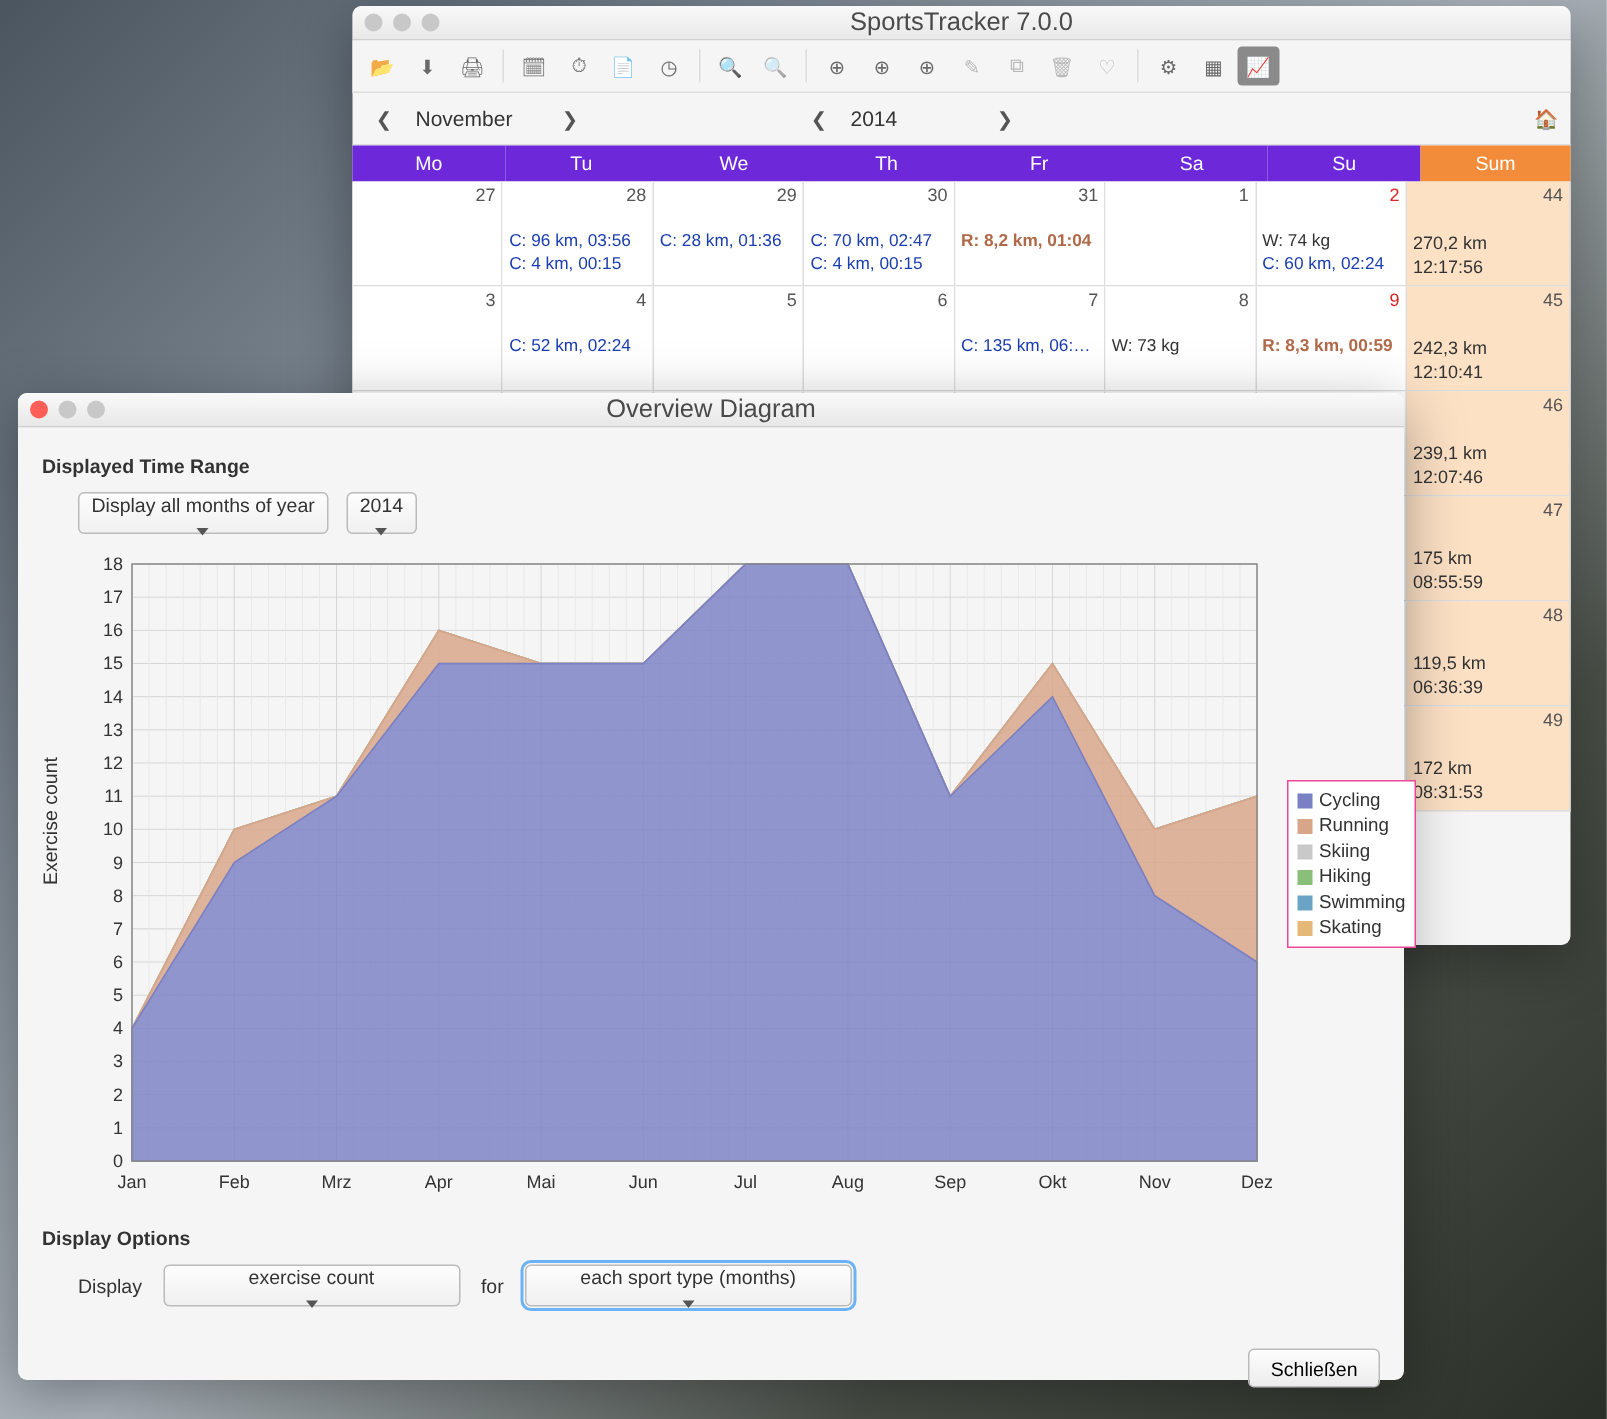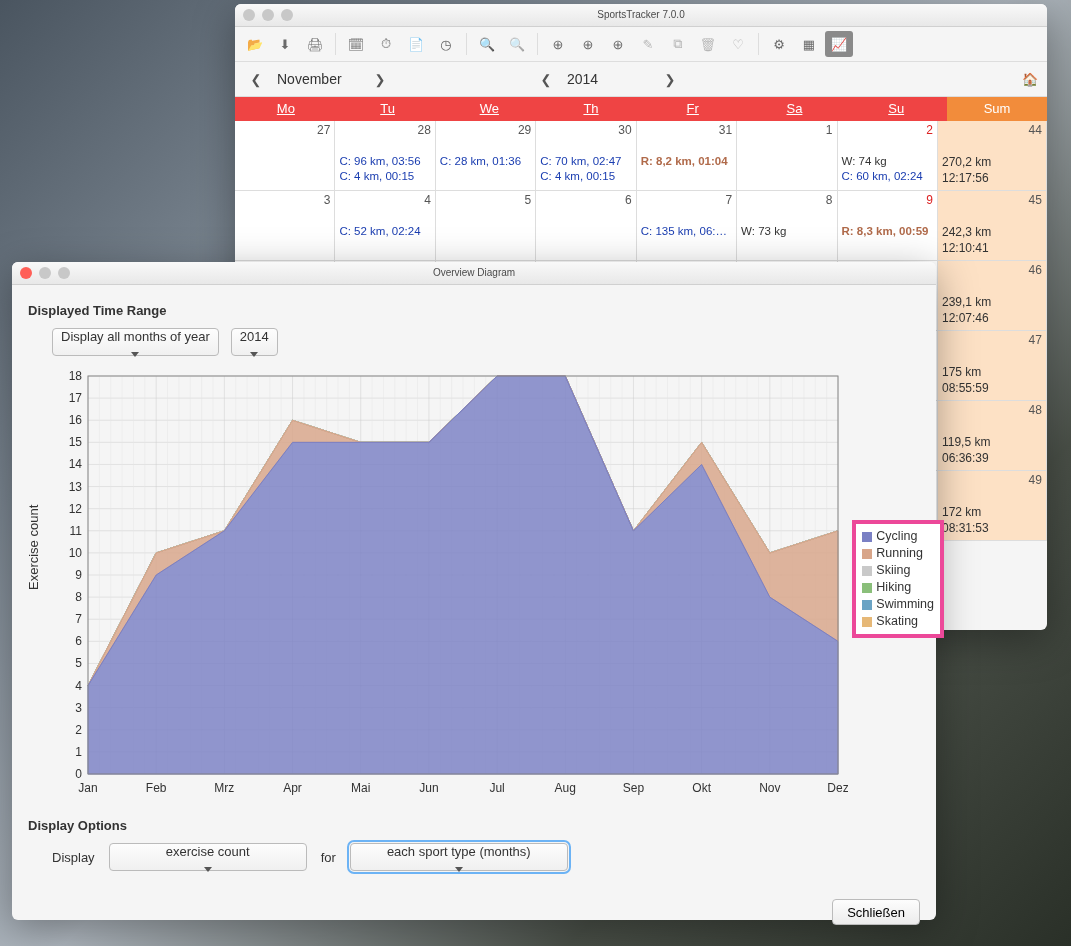--- a/index.html
+++ b/index.html
@@ -1,51 +1,51 @@
 <!DOCTYPE html>
 <html><head>
 <meta charset="utf-8">
 <style>
   html,body{margin:0;padding:0;width:1071px;height:946px;font-family:"Helvetica Neue",Arial,sans-serif;font-size:13px;color:#333;background:linear-gradient(135deg,#4a5560 0%,#7a8590 25%,#b0b8c0 50%,#4a5048 75%,#2a3028 100%);overflow:hidden;}
   .window{position:absolute;background:#f5f5f5;border-radius:6px;box-shadow:0 10px 40px rgba(0,0,0,0.35);}
-  .titlebar{height:22px;line-height:22px;text-align:center;font-size:10px;color:#4a4a4a;background:linear-gradient(#f9f9f9,#e8e8e8);border-radius:6px 6px 0 0;border-bottom:1px solid #d0d0d0;position:relative;}
+  .titlebar{height:22px;line-height:22px;text-align:center;font-size:17px;color:#4a4a4a;background:linear-gradient(#f9f9f9,#e8e8e8);border-radius:6px 6px 0 0;border-bottom:1px solid #d0d0d0;position:relative;}
   .traffic{position:absolute;left:8px;top:5px;display:flex;gap:7px;}
   .tl{width:12px;height:12px;border-radius:50%;}
   .tl.r{background:#ff5f57;}
   .tl.dim{background:#c8c8c8;}
   .toolbar{height:34px;background:#f5f5f5;border-bottom:1px solid #ddd;display:flex;align-items:center;padding:0 6px;gap:2px;}
   .tbtn{width:28px;height:26px;display:flex;align-items:center;justify-content:center;color:#6a6a6a;border-radius:3px;}
   .tbtn.active{background:#8a8a8a;color:#fff;}
   .tsep{width:1px;height:22px;background:#ddd;margin:0 4px;}
   .monthnav{height:34px;display:flex;align-items:center;padding:0 8px;border-bottom:1px solid #ddd;}
   .navseg{display:flex;align-items:center;gap:8px;}
   .navbtn{width:26px;height:24px;display:flex;align-items:center;justify-content:center;color:#555;cursor:pointer;}
   .navlabel{min-width:82px;font-size:14px;}
   .homeicon{margin-left:auto;color:#888;}
   .cal{display:flex;flex-direction:column;}
   .hdrrow{display:flex;}
   .hdrcell{flex:1;height:24px;line-height:24px;text-align:center;color:#fff;font-size:13px;}
-  .hdrcell.wd{background:#ef4444;text-decoration:underline;}
+  .hdrcell.wd{background:#6d28d9;}
   .hdrcell.sum{background:#f28c3b;flex:0 0 100px;}
   .calrow{display:flex;height:70px;}
   .calcell{flex:1;border-right:1px solid #ddd;border-bottom:1px solid #ddd;position:relative;background:#fff;padding:18px 4px;font-size:12px;overflow:hidden;}
   .calcell.sum{flex:0 0 100px;background:#fde1c5;}
   .daynum{position:absolute;right:4px;top:2px;color:#555;font-size:12px;}
   .daynum.red{color:#d22;}
   .entry{color:#1a3db0;font-size:11.5px;line-height:15px;margin-top:15px;}
   .entry.r{color:#b06a4a;font-weight:bold;}
   .sumtxt{color:#333;font-size:12px;margin-top:15px;line-height:16px;}
   
   .dlgbody{padding:12px 16px;}
   .section-h{font-weight:bold;font-size:13px;margin:6px 0 10px;}
   .drop{display:inline-flex;align-items:center;height:26px;padding:0 8px;background:linear-gradient(#fdfdfd,#f0f0f0);border:1px solid #bbb;border-radius:4px;font-size:13px;gap:8px;flex-direction:column;}
   .drop.focus{outline:2px solid #6cb3f5;outline-offset:1px;}
   .tri{width:0;height:0;border-left:4px solid transparent;border-right:4px solid transparent;border-top:5px solid #555;}
   .chartbox{margin-top:14px;position:relative;width:820px;height:430px;}
-  .legend{position:absolute;right:-96px;top:150px;border:4px solid #ec4899;background:#fff;padding:4px 6px;font-size:12.5px;}
+  .legend{position:absolute;right:-96px;top:150px;border:1px solid #ec4899;background:#fff;padding:4px 6px;font-size:12.5px;}
   .legend div{display:flex;align-items:center;gap:4px;line-height:17px;}
   .swatch{width:10px;height:10px;}
   .ylabel{position:absolute;left:-2px;top:220px;transform:rotate(-90deg);transform-origin:left top;font-size:13px;}
   .btnclose{float:right;height:26px;padding:0 14px;background:linear-gradient(#fdfdfd,#ececec);border:1px solid #bbb;border-radius:4px;font-size:13px;margin:10px 0 4px;}
   .disprow{display:flex;align-items:center;gap:14px;margin-top:10px;}
 </style>
 </head>
 <body>
 
 <div class="window" style="left:235px;top:4px;width:812px;height:626px;">

